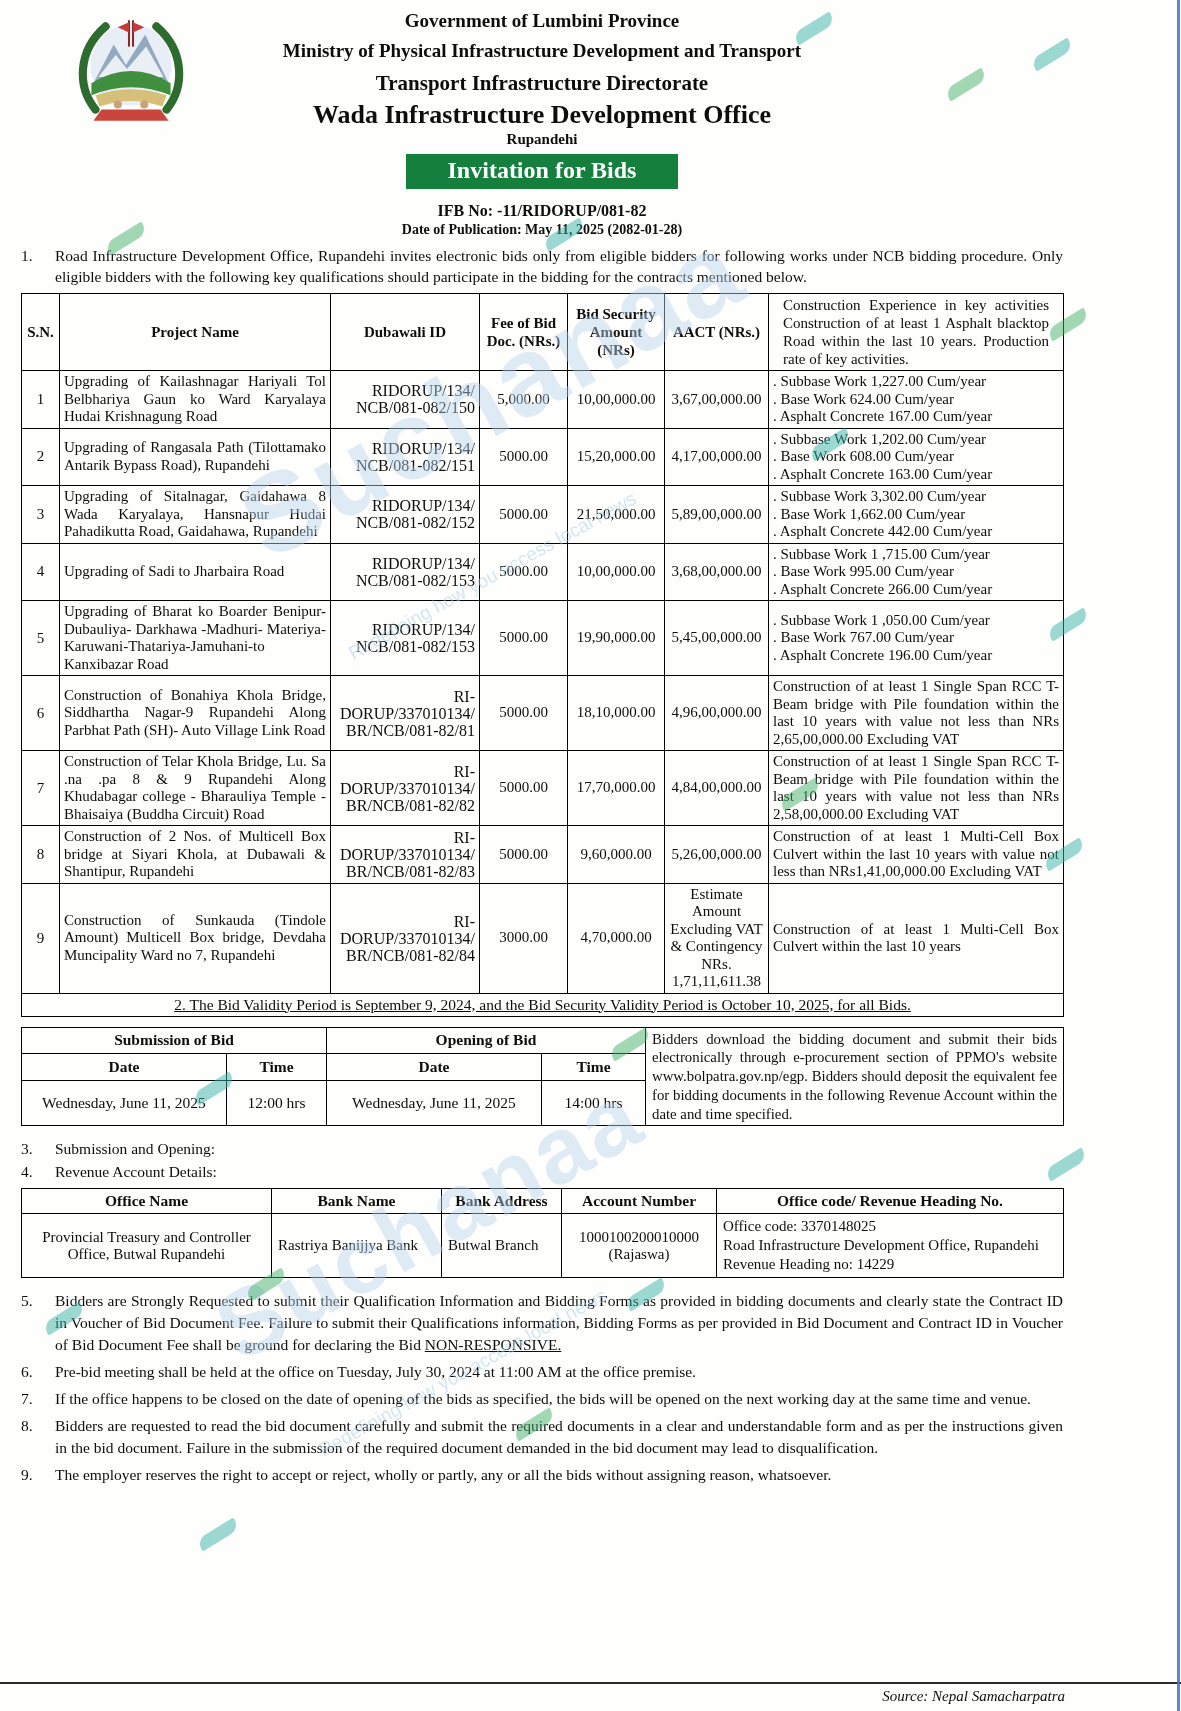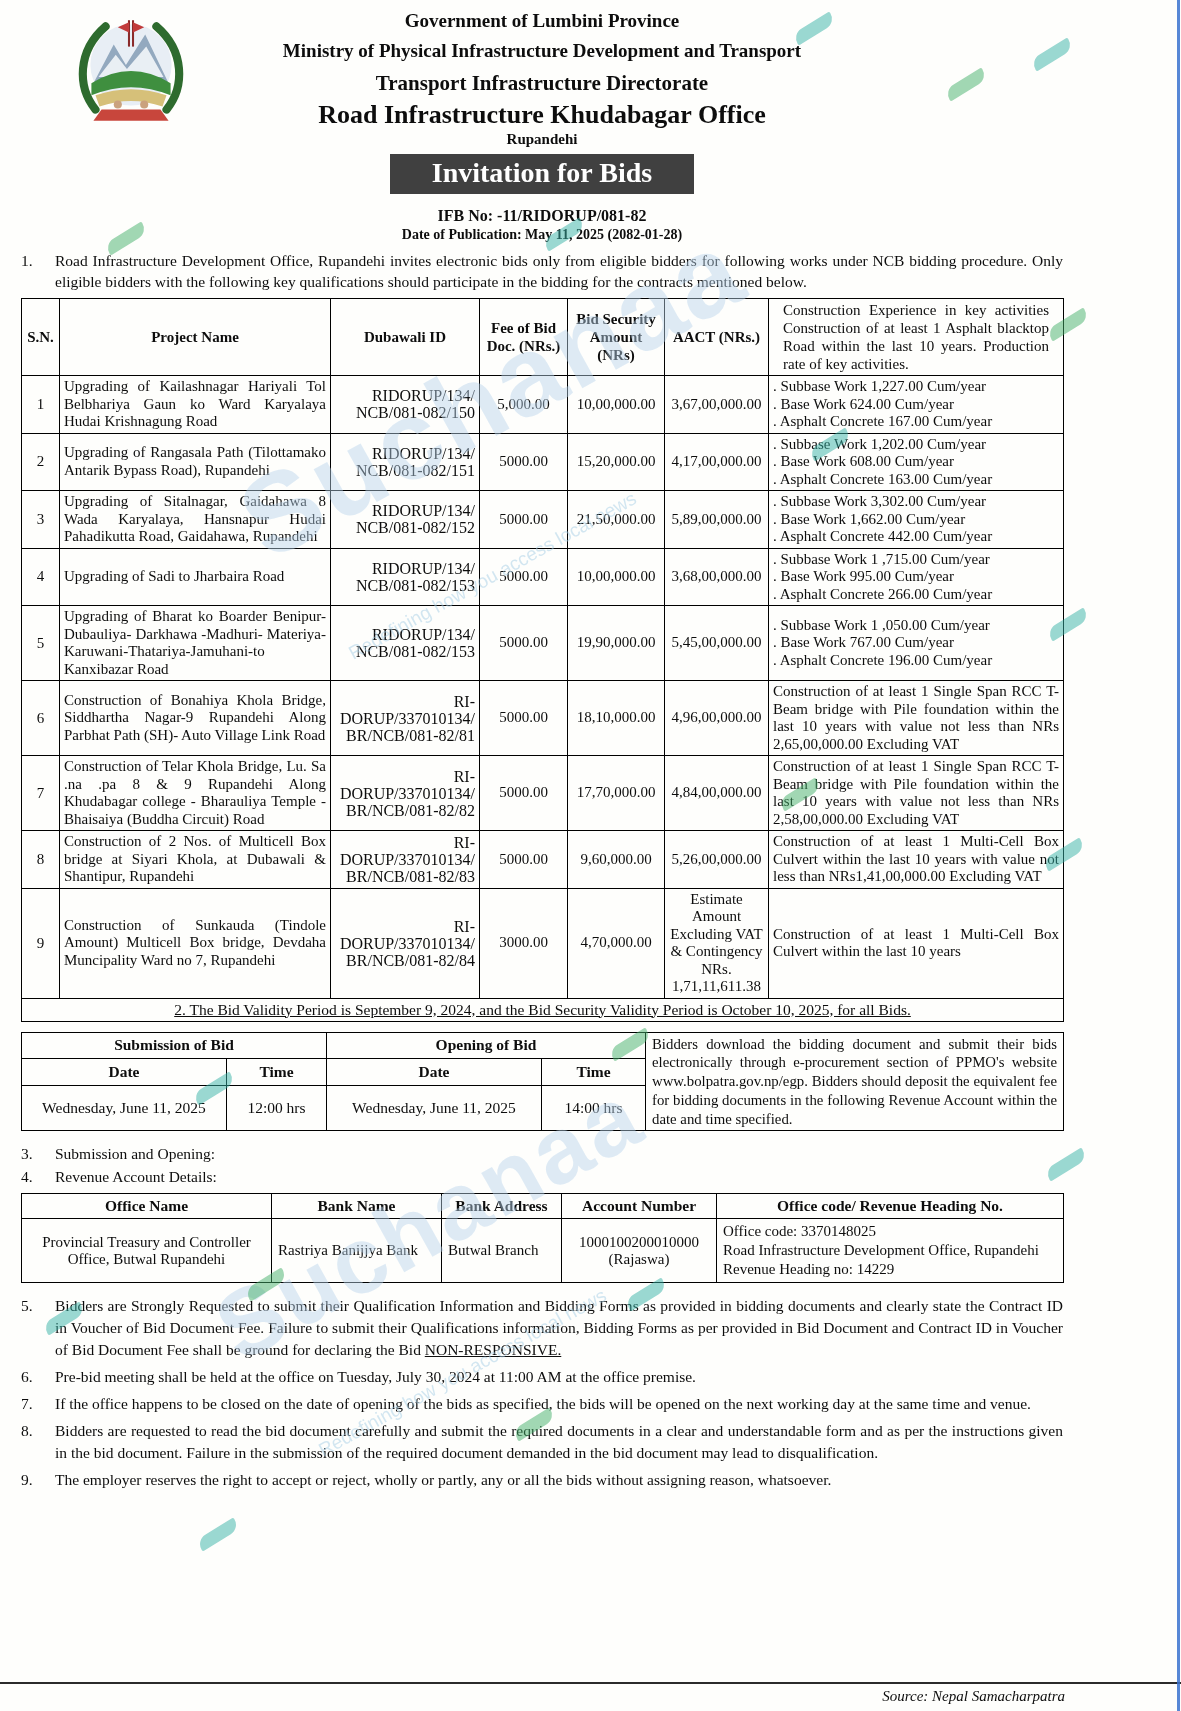--- a/index.html
+++ b/index.html
@@ -9,21 +9,21 @@
   .content{width:1042px;position:relative;}
 
   
   .header{text-align:center;position:relative;}
   .logo{position:absolute;left:44px;top:0;width:132px;height:132px;}
   .h-gov{font-weight:bold;font-size:19px;padding-top:4px;}
   .h-ministry{font-weight:bold;font-size:19px;margin-top:8px;}
   .h-directorate{font-weight:bold;font-size:21px;margin-top:9px;}
   .h-office{font-weight:bold;font-size:26px;margin-top:4px;}
   .h-district{font-weight:bold;font-size:15px;margin-top:1px;}
-  .banner{display:inline-block;background:#404040;color:#fff;font-weight:bold;font-size:28px;
+  .banner{display:inline-block;background:#15803d;color:#fff;font-weight:bold;font-size:24px;
           padding:3px 42px 5px;margin-top:6px;}
   .h-ifb{font-weight:bold;font-size:16px;margin-top:13px;}
   .h-pub{font-weight:bold;font-size:14px;margin-top:2px;}
 
   
   .num-para{position:relative;padding-left:34px;font-size:15.5px;line-height:21px;margin:0;}
   .num-para .np-num{position:absolute;left:0;top:0;}
   .justify{text-align:justify;}
   .intro{margin-top:7px;}
   .u{text-decoration:underline;}
@@ -103,21 +103,21 @@
           <path d="M63 16 l -11 5 l 11 5 z" fill="#c23b3b"></path>
           <path d="M67 16 l 11 5 l -11 5 z" fill="#c23b3b"></path>
           <path d="M36 102 h58 l 8 11 h-74 z" fill="#c8463c"></path>
           <circle cx="52" cy="97" r="4" fill="#caa27e"></circle>
           <circle cx="78" cy="97" r="4" fill="#caa27e"></circle>
         </svg>
       </div>
       <div class="h-gov">Government of Lumbini Province</div>
       <div class="h-ministry">Ministry of Physical Infrastructure Development and Transport</div>
       <div class="h-directorate">Transport Infrastructure Directorate</div>
-      <div class="h-office">Road Infrastructure Khudabagar Office</div>
+      <div class="h-office">Wada Infrastructure Development Office</div>
       <div class="h-district">Rupandehi</div>
       <div>
         <div class="banner">Invitation for Bids</div>
       </div>
       <div class="h-ifb">IFB No: -11/RIDORUP/081-82</div>
       <div class="h-pub">Date of Publication:  May 11, 2025 (2082-01-28)</div>
     </header>
 
     <p class="num-para justify intro">
       <span class="np-num">1.</span>

